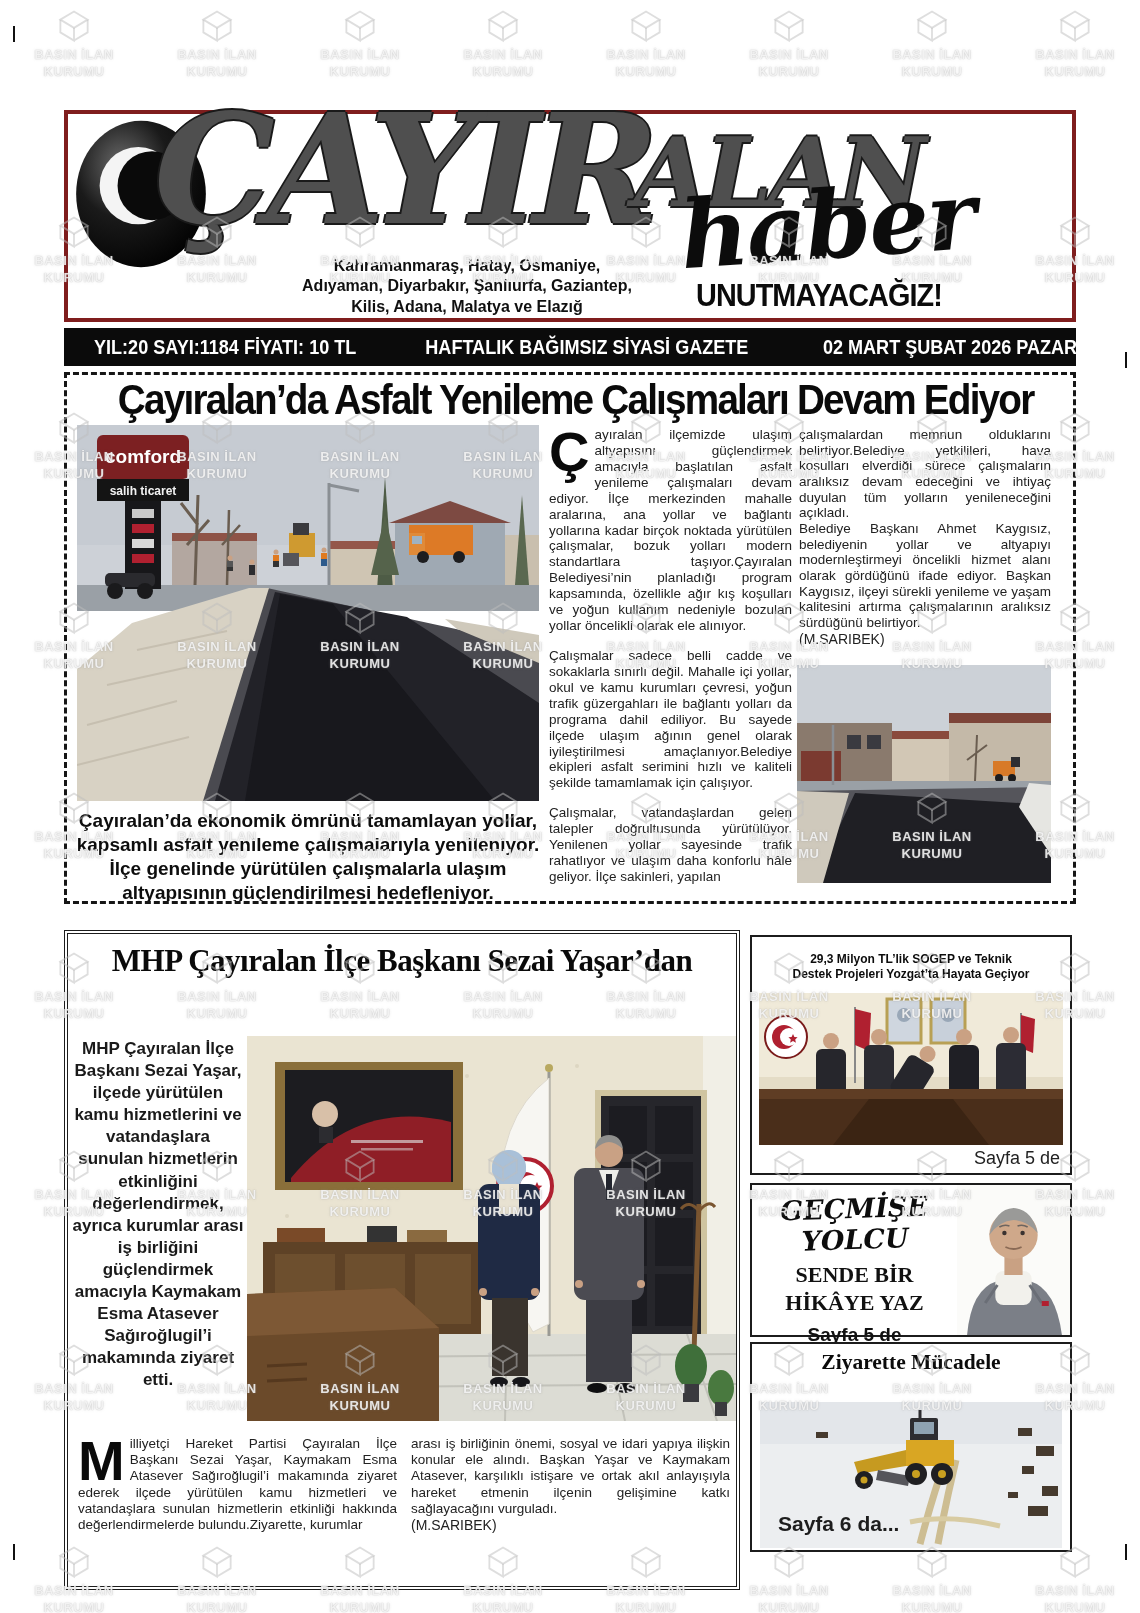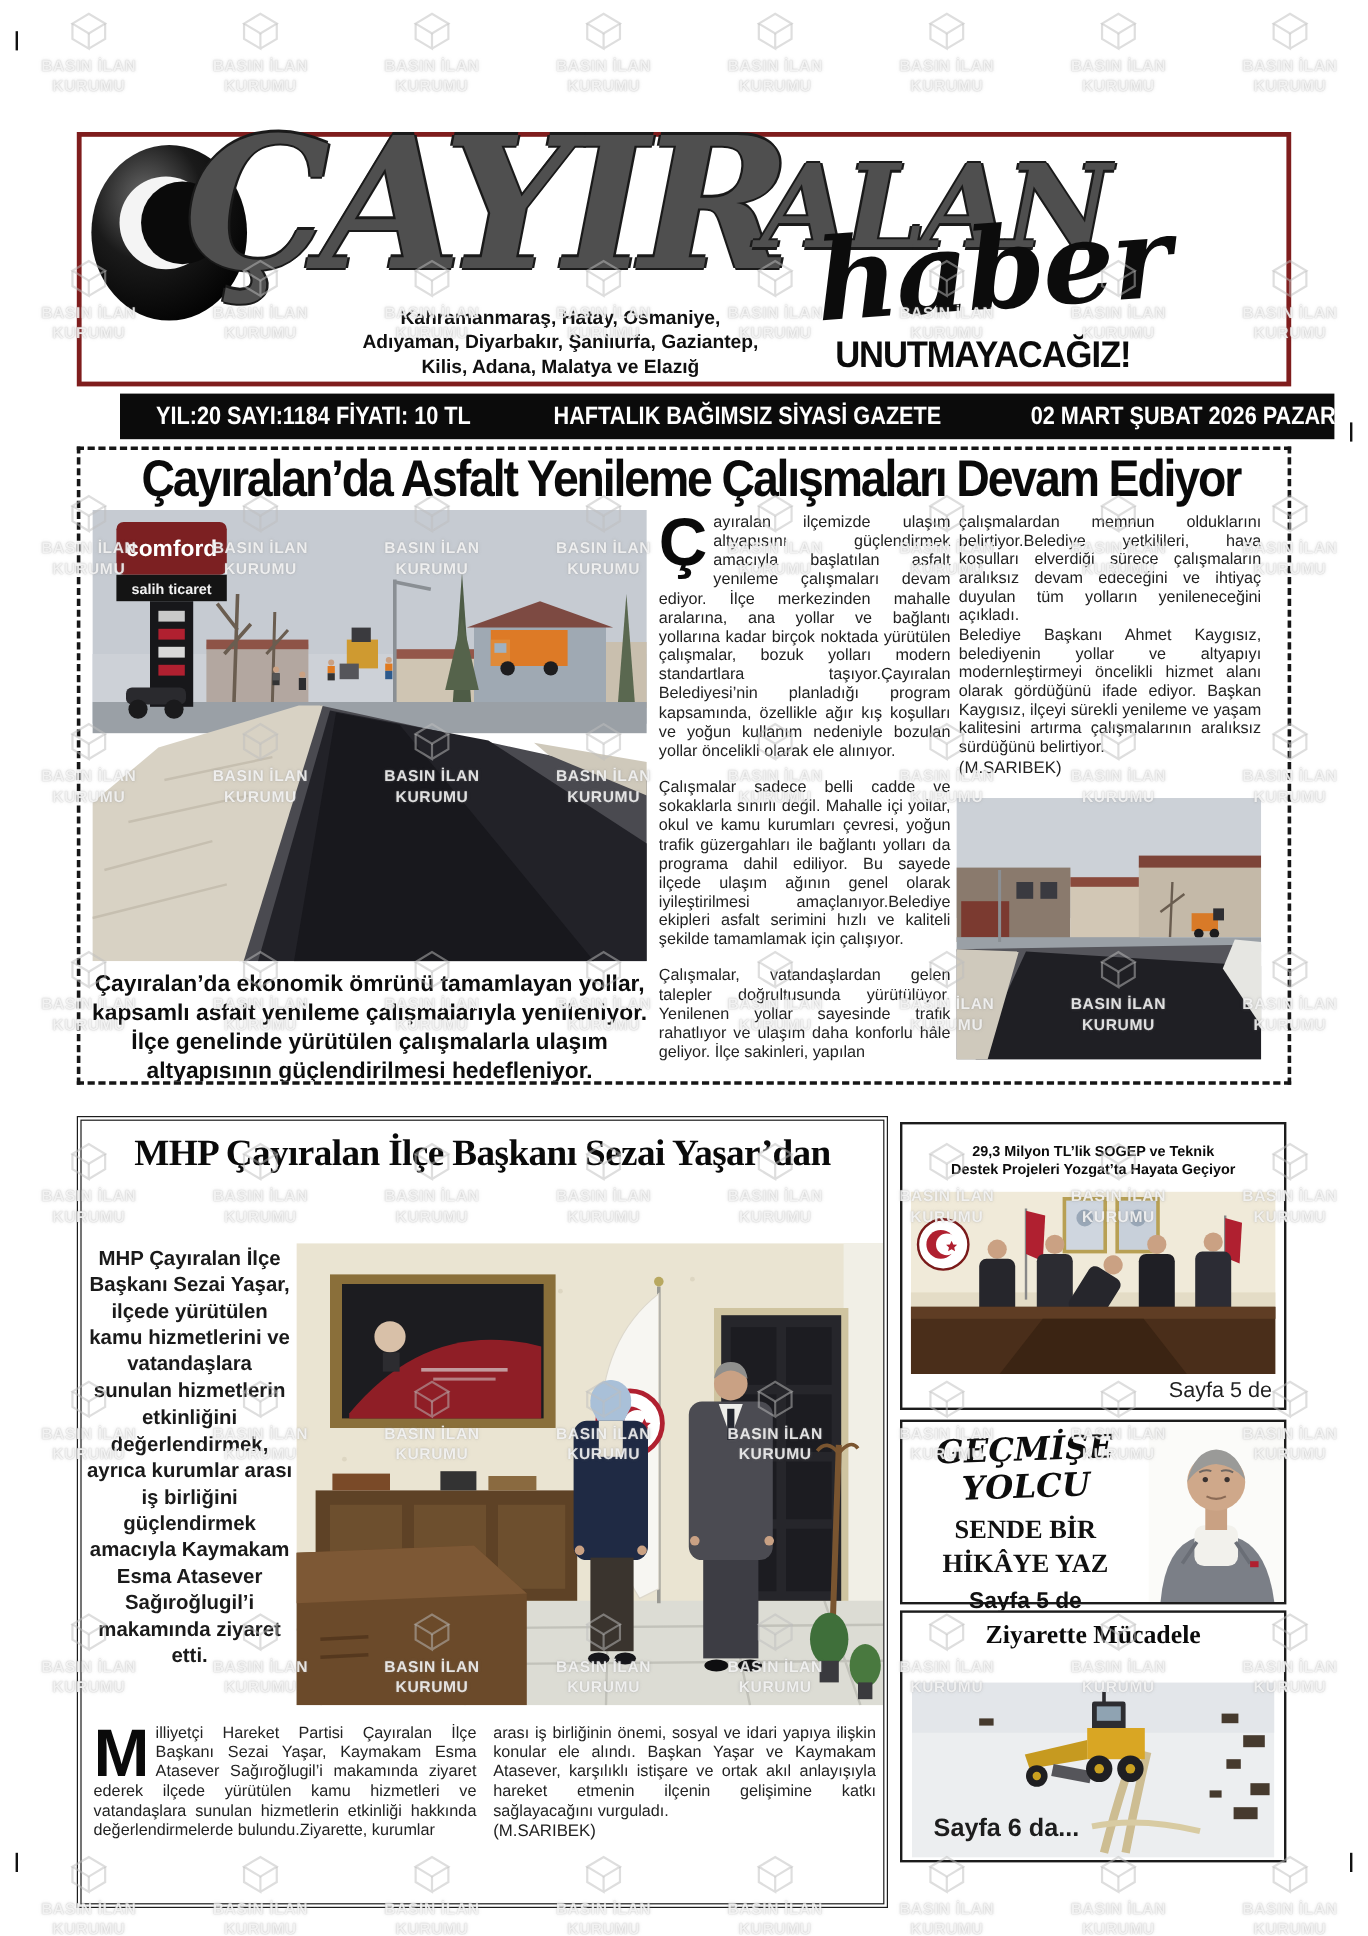--- a/index.html
+++ b/index.html
@@ -26,21 +26,21 @@
   .title-script{position:absolute;left:612px;top:56px;font-family:"DejaVu Serif",serif;
               font-style:italic;font-weight:bold;font-size:94px;color:#0c0c0c;
               transform:rotate(-4deg);white-space:nowrap;letter-spacing:-2px;}
   .cities{position:absolute;left:118px;top:142px;width:562px;text-align:center;
           font-weight:bold;font-size:16px;line-height:1.28;color:#101010;}
   .slogan{position:absolute;left:628px;top:164px;width:390px;font-weight:bold;font-size:31px;
           letter-spacing:-1px;color:#0b0b0b;white-space:nowrap;transform:scaleX(.93);transform-origin:left;}
   
   .infobar{position:absolute;left:64px;top:328px;width:1012px;height:38px;background:#0b0b0b;
            color:#fff;display:flex;align-items:center;justify-content:space-between;
-           padding:0 24px 0 30px;box-sizing:border-box;font-weight:bold;font-size:21px;z-index:2;margin-left:36px;}
+           padding:0 24px 0 30px;box-sizing:border-box;font-weight:bold;font-size:21px;z-index:2;}
   .infobar span{display:inline-block;transform:scaleX(.86);white-space:nowrap;}
   
   .main-article{position:absolute;left:64px;top:372px;width:1012px;height:532px;
                 border:3px dashed #161616;box-sizing:border-box;background:#fff;overflow:hidden;z-index:2;}
   .main-headline{position:absolute;top:0px;left:0;width:100%;text-align:center;}
   .main-headline span{display:inline-block;font-weight:bold;font-size:43px;letter-spacing:-2px;
                       transform:scaleX(.9);white-space:nowrap;color:#0a0a0a;}
   .photo1{position:absolute;left:10px;top:50px;width:462px;height:376px;}
   .caption{position:absolute;left:4px;top:434px;width:474px;text-align:center;font-weight:bold;
            font-size:19px;line-height:1.27;color:#0d0d0d;}

